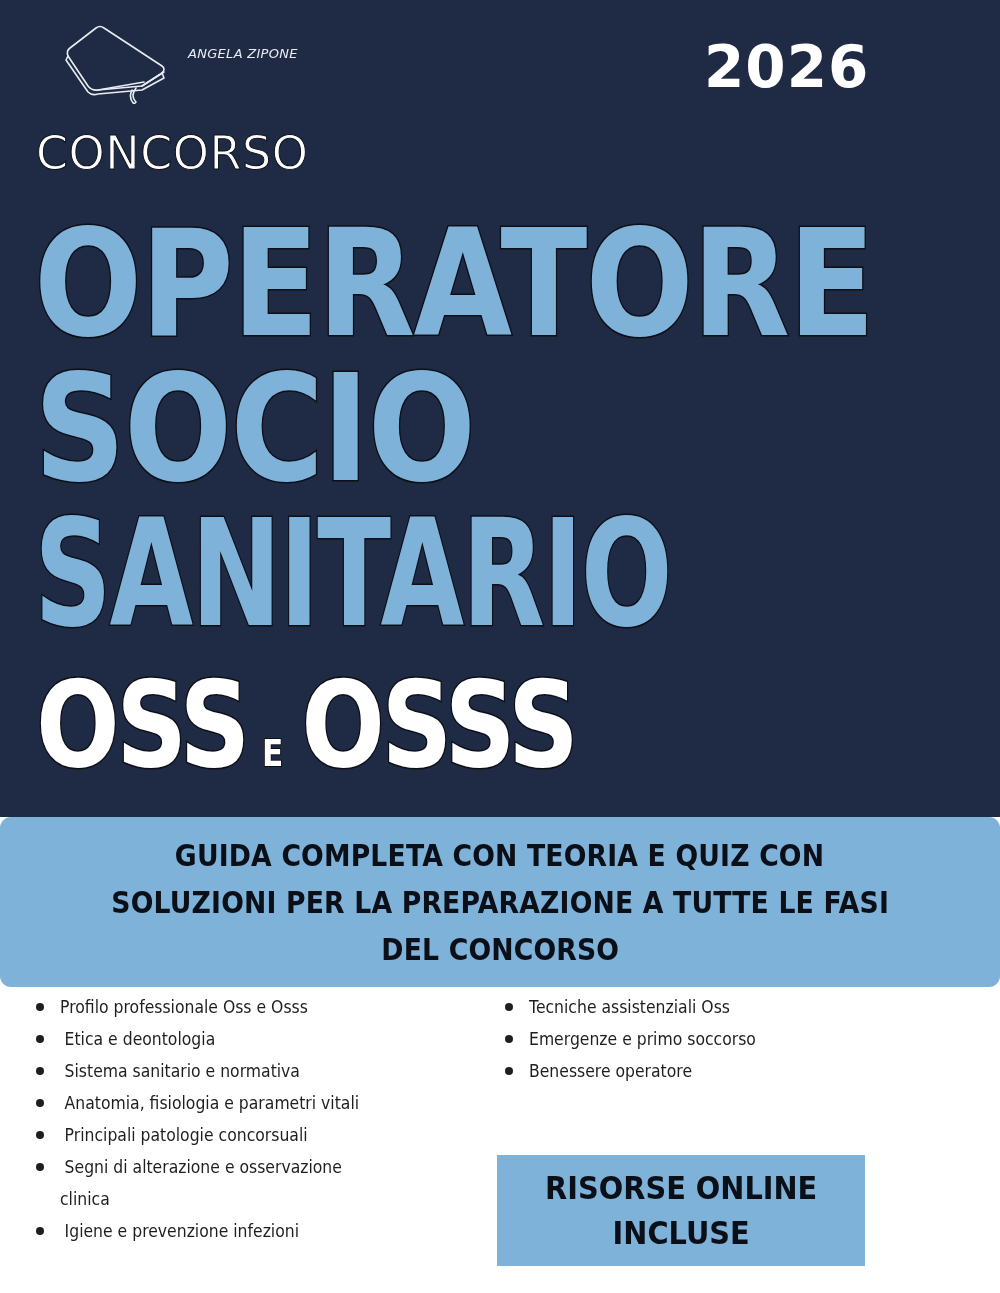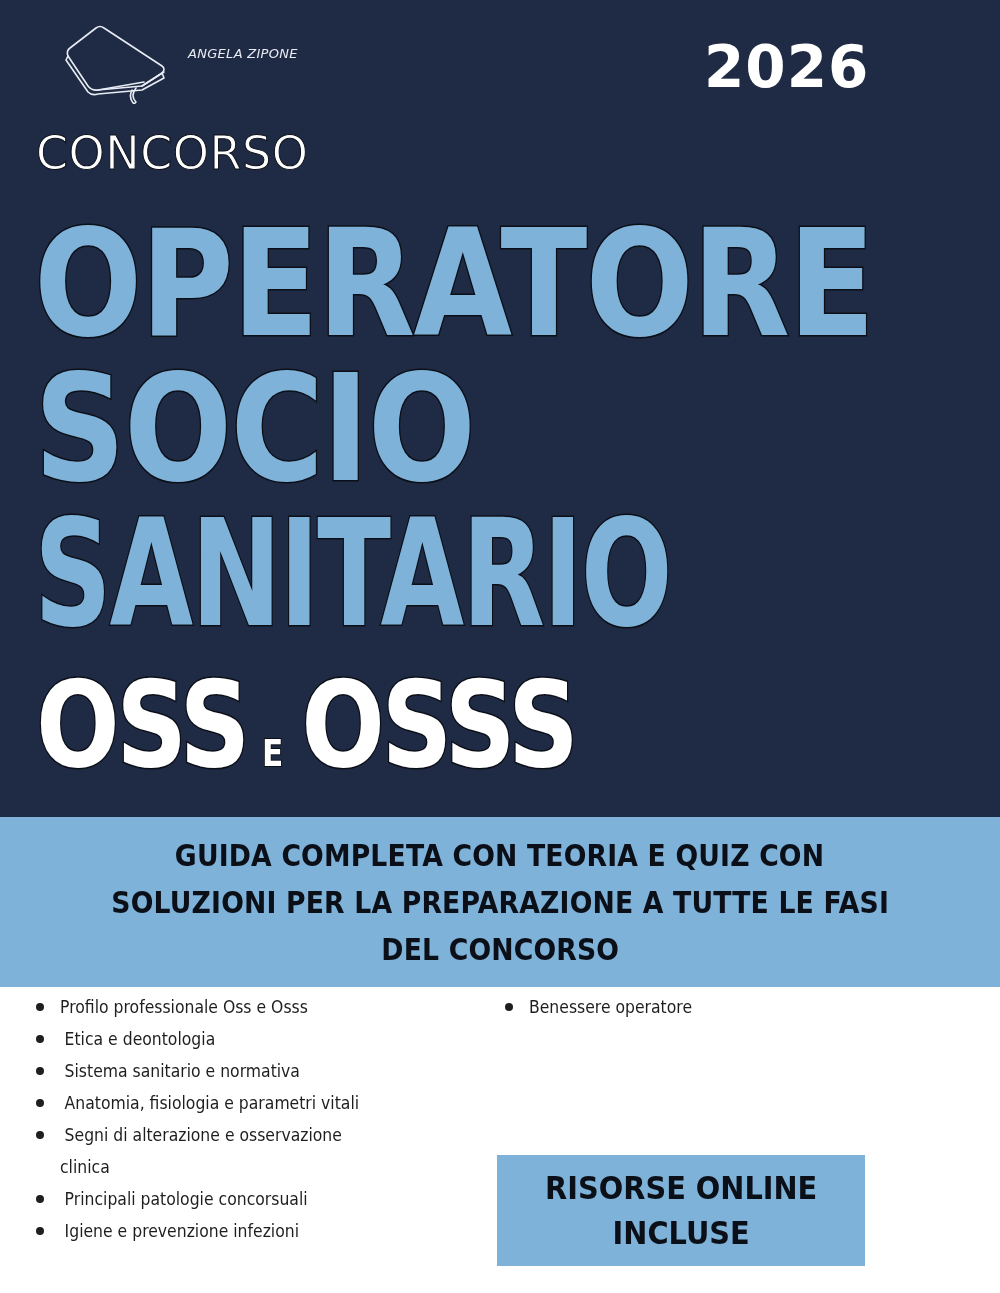--- a/index.html
+++ b/index.html
@@ -52,21 +52,21 @@
       font-size: 120px; line-height: 1; letter-spacing: -4px;
       -webkit-text-stroke: 3px #0b0f18; paint-order: stroke fill;
     }
     .oss-e {
       font-size: 38px; margin: 0 22px 0 18px;
       -webkit-text-stroke: 2px #0b0f18; paint-order: stroke fill;
     }
     .banner {
       position: absolute; left: 0; top: 817px; width: 1000px; height: 170px;
       background: #7fb2d8;
-      display: flex; flex-direction: column; align-items: center; justify-content: center;
+      display: flex; flex-direction: column; align-items: center; justify-content: center; border-radius: 11px;
     }
     .banner-line {
       color: #0b0f18; font-weight: bold; font-size: 31px; line-height: 47px;
       font-family: "DejaVu Sans", sans-serif; white-space: nowrap;
       transform: scaleX(0.86); letter-spacing: 0.2px;
     }
     .topics { position: absolute; top: 991px; margin: 0; padding: 0; list-style: none; }
     .topics.left { left: 36px; width: 455px; }
     .topics.right { left: 505px; width: 380px; }
     .topics li {
@@ -120,25 +120,27 @@
   <div class="banner-line">GUIDA COMPLETA CON TEORIA E QUIZ CON</div>
   <div class="banner-line">SOLUZIONI PER LA PREPARAZIONE A TUTTE LE FASI</div>
   <div class="banner-line">DEL CONCORSO</div>
 </div>
 
 <ul class="topics left">
   <li><span class="bullet"></span><span class="txt">Profilo professionale Oss e Osss</span></li>
   <li><span class="bullet"></span><span class="txt pad">Etica e deontologia</span></li>
   <li><span class="bullet"></span><span class="txt pad">Sistema sanitario e normativa</span></li>
   <li><span class="bullet"></span><span class="txt pad">Anatomia, fisiologia e parametri vitali</span></li>
+  <li><span class="bullet"></span><span class="txt pad">Principali patologie concorsuali</span></li>
   <li><span class="bullet"></span><span class="txt pad">Segni di alterazione e osservazione</span><br><span class="txt">clinica</span></li>
-  <li><span class="bullet"></span><span class="txt pad">Principali patologie concorsuali</span></li>
   <li><span class="bullet"></span><span class="txt pad">Igiene e prevenzione infezioni</span></li>
 </ul>
 
 <ul class="topics right">
+  <li><span class="bullet"></span><span class="txt">Tecniche assistenziali Oss</span></li>
+  <li><span class="bullet"></span><span class="txt">Emergenze e primo soccorso</span></li>
   <li><span class="bullet"></span><span class="txt">Benessere operatore</span></li>
 </ul>
 
 <div class="resources">
   <span>RISORSE ONLINE</span>
   <span>INCLUSE</span>
 </div>
 
 </body></html>

